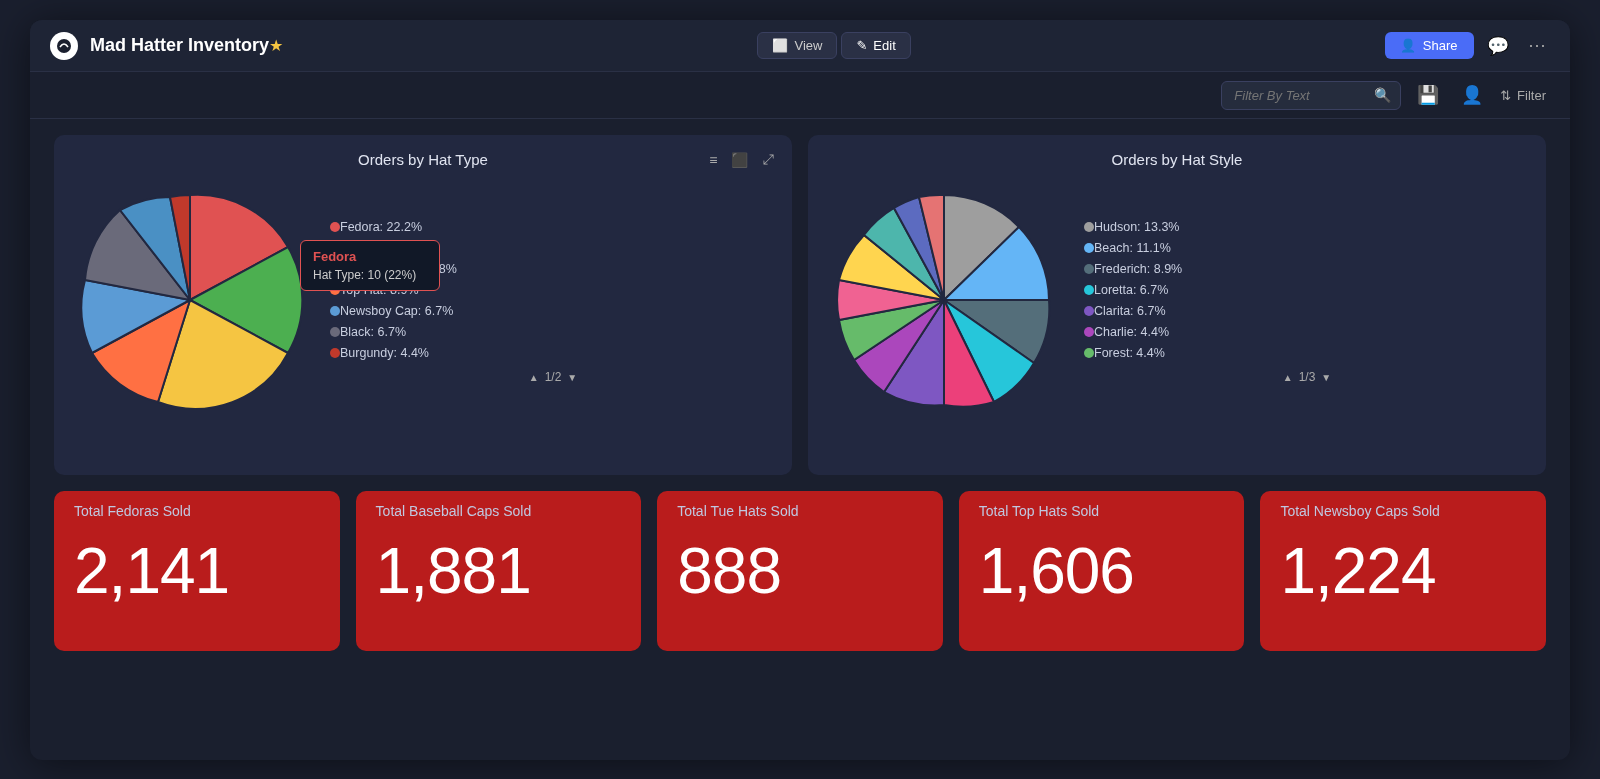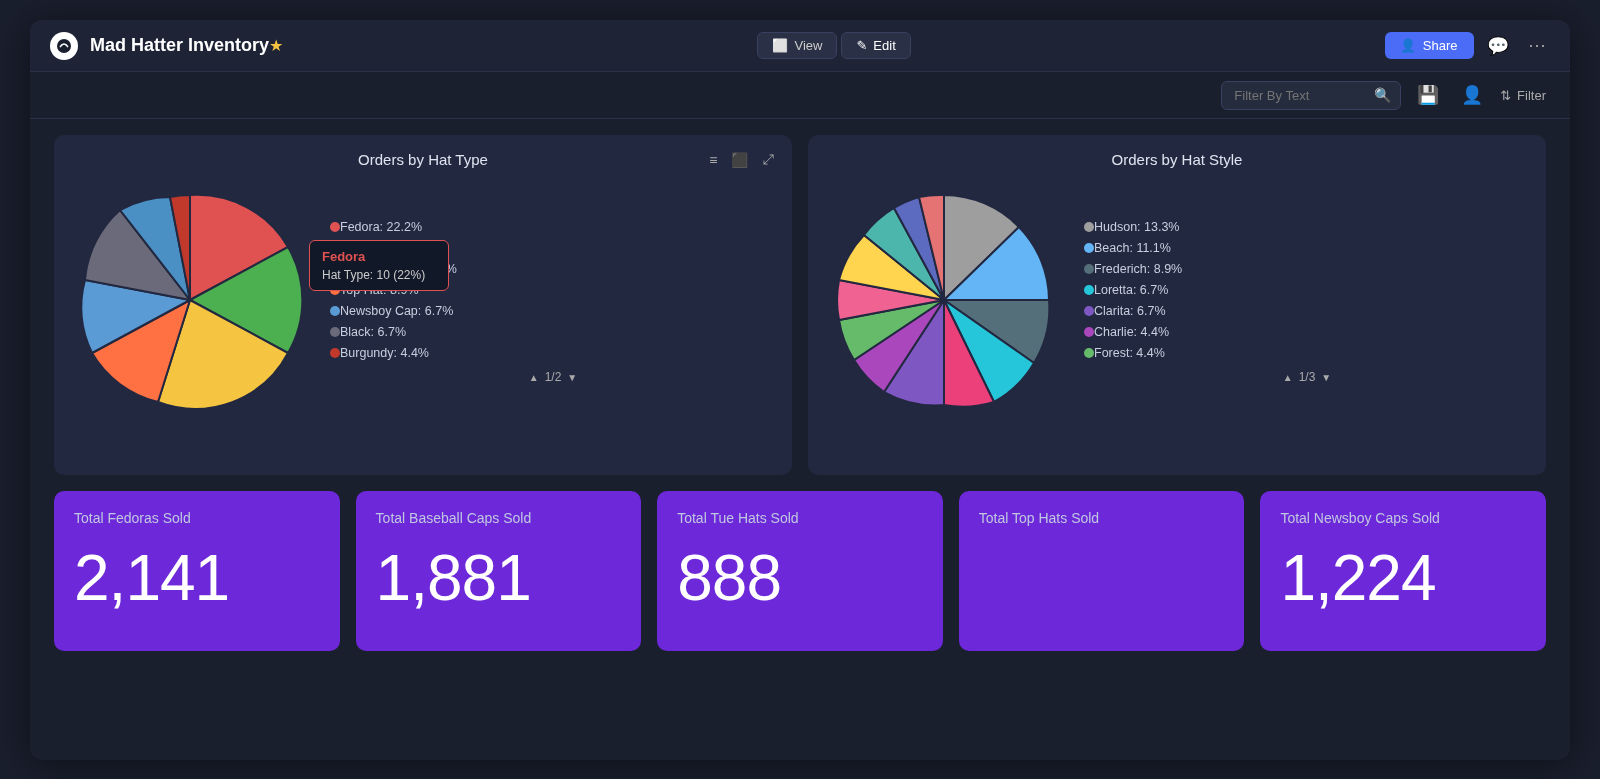--- a/index.html
+++ b/index.html
@@ -109,20 +109,21 @@
     }
     .filter-input {
       background: #252c3d;
       border: 1px solid #3a4060;
       color: #aaa;
       padding: 6px 32px 6px 12px;
       border-radius: 6px;
       font-size: 13px;
       width: 180px;
       outline: none;
+      font-style: italic;
     }
     .search-icon-inline {
       position: absolute;
       right: 10px;
       color: #aaa;
       font-size: 14px;
     }
     .toolbar-icon-btn {
       background: none;
       border: none;
@@ -220,21 +221,21 @@
       background: none;
       border: none;
       color: #aaa;
       cursor: pointer;
       font-size: 10px;
     }
     
     .tooltip-overlay {
       position: absolute;
       top: 60px;
-      left: 239px;
+      left: 230px;
       background: #111827;
       border: 1px solid #e05252;
       border-radius: 6px;
       padding: 8px 12px;
       z-index: 10;
       min-width: 140px;
     }
     .tooltip-title {
       color: #e05252;
       font-size: 13px;
@@ -244,24 +245,24 @@
     .tooltip-body {
       color: #ccc;
       font-size: 12px;
     }
     
     .stats-row {
       display: flex;
       gap: 16px;
     }
     .stat-card {
-      background: #6d28d9;
+      background: #b91c1c;
       border-radius: 10px;
       flex: 1;
-      padding: 19px 20px;
+      padding: 12px 20px;
       display: flex;
       flex-direction: column;
       align-items: flex-start;
       min-height: 160px;
     }
     .stat-label {
       font-size: 14px;
       color: #c0c8e0;
       font-weight: 500;
       margin-bottom: 20px;
@@ -477,20 +478,21 @@
       <div class="stat-card">
         <div class="stat-label">Total Baseball Caps Sold</div>
         <div class="stat-value">1,881</div>
       </div>
       <div class="stat-card">
         <div class="stat-label">Total Tue Hats Sold</div>
         <div class="stat-value">888</div>
       </div>
       <div class="stat-card">
         <div class="stat-label">Total Top Hats Sold</div>
+        <div class="stat-value">1,606</div>
       </div>
       <div class="stat-card">
         <div class="stat-label">Total Newsboy Caps Sold</div>
         <div class="stat-value">1,224</div>
       </div>
     </div>
 
   </div>
 </div>
 

